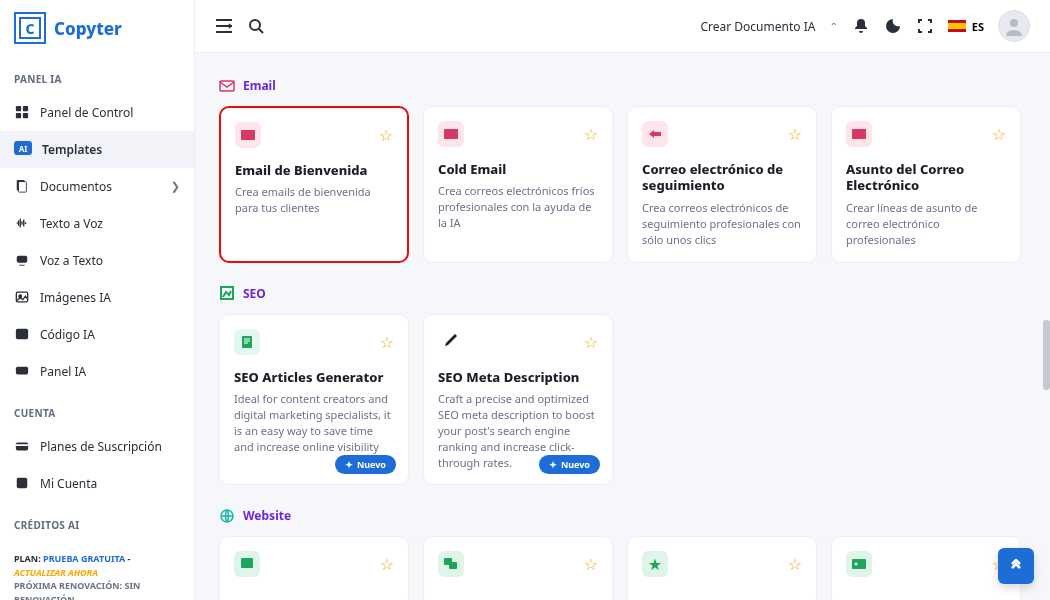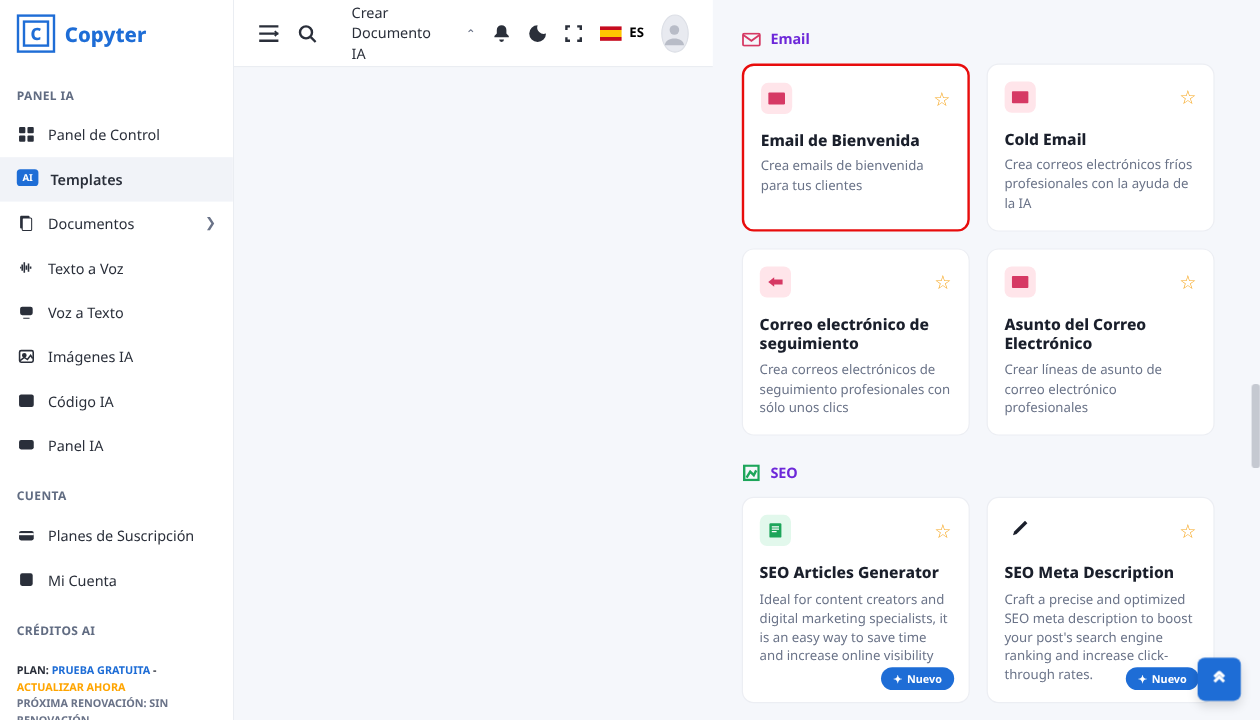--- a/index.html
+++ b/index.html
@@ -14,24 +14,24 @@
 .nav-section-title { color: #616c82; font-weight: 700; font-size: 10px; text-transform: uppercase; padding: 16px 14px 8px; letter-spacing: .3px; }
 .nav-item { display: flex; align-items: flex-start; gap: 10px; padding: 10px 14px; color: #2a2f3a; cursor: pointer; position: relative; }
 .nav-item.active { background: #f1f3f8; font-weight: 600; }
 .nav-item .ico { width: 16px; height: 16px; display: flex; align-items: center; justify-content: center; color: #2a2f3a; flex-shrink: 0; }
 .nav-item.active .ico.ai-badge { background: #1e6dd6; color:#fff; border-radius:3px; font-size:8px; font-weight:700; width:18px; height:14px; }
 .nav-item .chev { margin-left:auto; font-size:11px; color:#6a7388; }
 
 .plan-block { padding: 12px 14px 6px; font-size: 9px; line-height:1.5; }
 .plan-block .pl { color:#2a2f3a; font-weight:700; }
 .plan-block .trial { color:#1e6dd6; font-weight:700; }
-.plan-block .upgrade { color:#ffa500; font-weight:700; }
+.plan-block .upgrade { color:#ffa500; font-weight:700;font-style:italic; }
 .plan-next { color:#6a7388; font-weight:700; }
 
-.main { flex:1; display:flex; flex-direction:row; }
+.main { flex:1; display:flex; flex-direction:column; }
 .topbar { height: 56px; background:#fff; display:flex; align-items:center; padding:0 20px; border-bottom:1px solid #eaedf2; gap:14px; }
 .tb-left { display:flex; align-items:center; gap:14px; }
 .tb-icon { width:18px; height:18px; display:flex; align-items:center; justify-content:center; color:#2a2f3a; cursor:pointer; }
 .tb-spacer { flex:1; }
 .tb-pill { font-size:12px; color:#2a2f3a; display:flex; align-items:center; gap:6px; cursor:pointer; }
 .tb-chev { font-size:10px; color:#6a7388; }
 .lang { display:flex; align-items:center; gap:6px; font-size:11px; font-weight:700; cursor:pointer; }
 .flag { width:18px; height:12px; background: linear-gradient(to bottom, #c60b1e 0%,#c60b1e 25%,#ffc400 25%,#ffc400 75%,#c60b1e 75%); }
 .avatar { width:32px; height:32px; border-radius:50%; background:#e8eaf0; border:1px solid #dcdfe6; display:flex; align-items:center; justify-content:center; cursor:pointer; }
 

